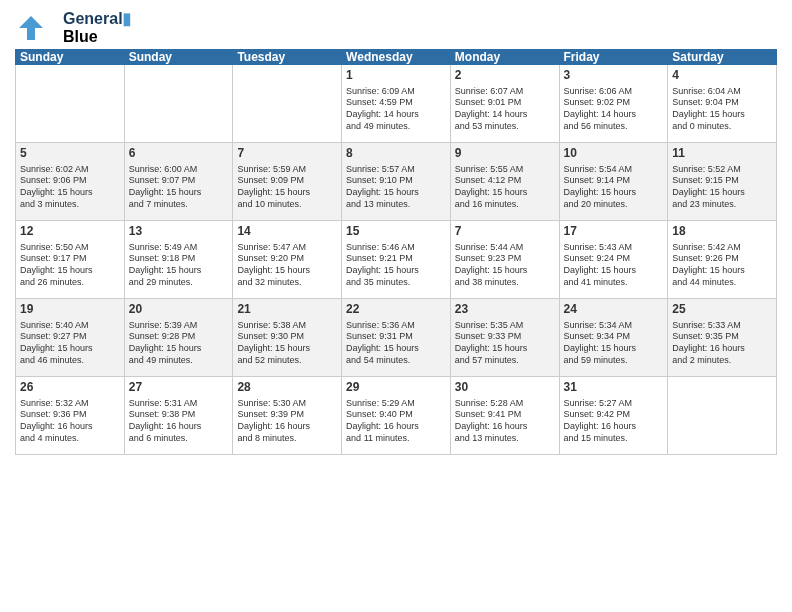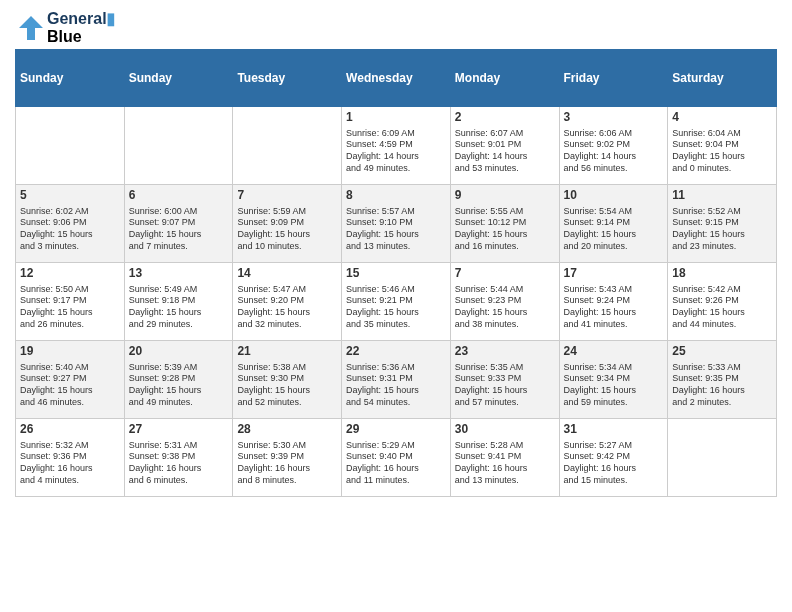--- a/index.html
+++ b/index.html
@@ -12,21 +12,21 @@
     }
     .header {
       display: flex;
       justify-content: space-between;
       align-items: flex-start;
       margin-bottom: 4px;
     }
     .logo {
       display: flex;
       align-items: center;
-      gap: 0;
+      gap: 16px;
     }
     .logo-text {
       font-size: 16px;
       font-weight: bold;
       color: #1a3a5c;
       line-height: 1.1;
     }
     .logo-text span {
       color: #4a9bd4;
     }
@@ -47,21 +47,21 @@
       color: #333;
     }
     table {
       width: 100%;
       border-collapse: collapse;
       font-size: 10px;
     }
     thead th {
       background: #2e6da4;
       color: #fff;
-      padding: 21px 4px;
+      padding: 0 4px;
       font-size: 12px;
       font-weight: bold;
       text-align: left;
       border: 1px solid #2e6da4;
     }
     tbody td {
       vertical-align: top;
       border: 1px solid #ccc;
       padding: 3px 4px;
       height: 78px;
@@ -180,21 +180,21 @@
         <td>
           <div class="day-num">8</div>
           <div class="day-info">Sunrise: 5:57 AM</div>
           <div class="day-info">Sunset: 9:10 PM</div>
           <div class="day-info">Daylight: 15 hours</div>
           <div class="day-info">and 13 minutes.</div>
         </td>
         <td>
           <div class="day-num">9</div>
           <div class="day-info">Sunrise: 5:55 AM</div>
-          <div class="day-info">Sunset: 10:12 PM</div>
+          <div class="day-info">Sunset: 4:12 PM</div>
           <div class="day-info">Daylight: 15 hours</div>
           <div class="day-info">and 16 minutes.</div>
         </td>
         <td>
           <div class="day-num">10</div>
           <div class="day-info">Sunrise: 5:54 AM</div>
           <div class="day-info">Sunset: 9:14 PM</div>
           <div class="day-info">Daylight: 15 hours</div>
           <div class="day-info">and 20 minutes.</div>
         </td>

